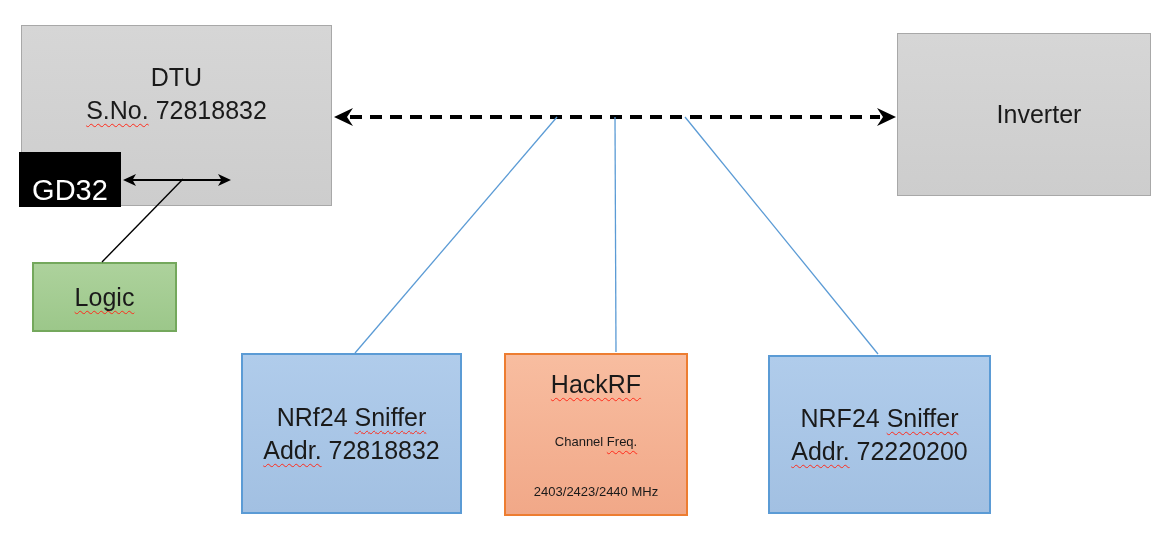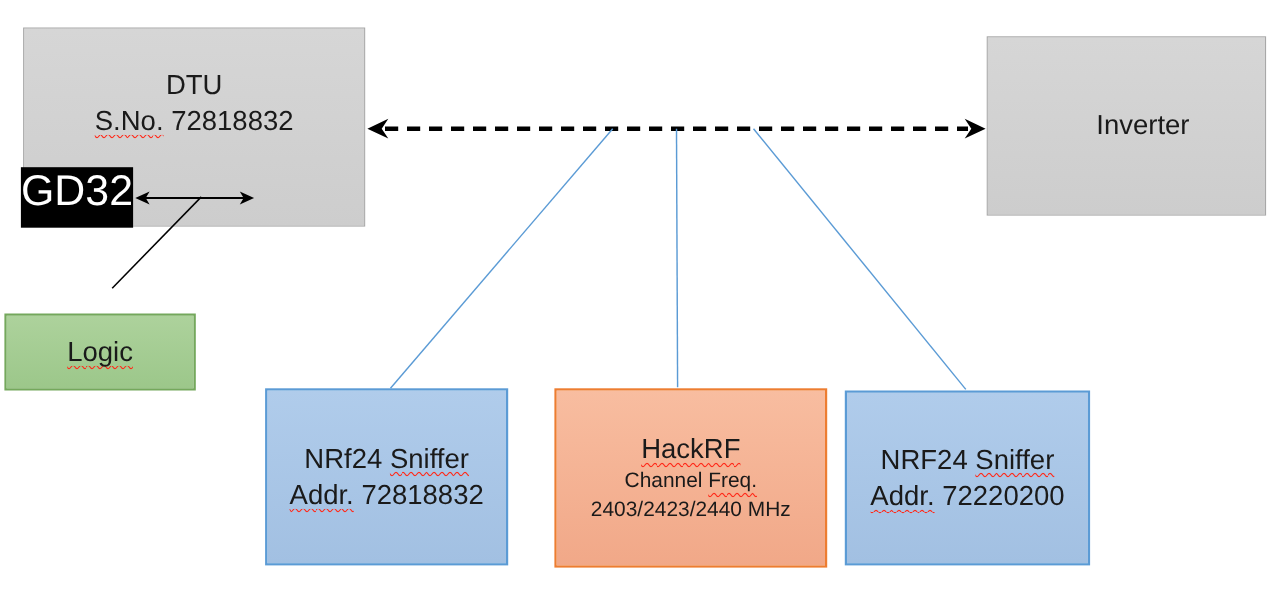--- a/index.html
+++ b/index.html
@@ -28,44 +28,43 @@
     border: 1px solid var(--gray_border, #a8a8a8);
   }
   .dtu      { left: 21px;  top: 25px;  width: 311px; height: 181px; padding-bottom: 44px; }
   .inverter { left: 897px; top: 33px;  width: 254px; height: 163px; padding-left: 30px; }
   .chip {
     position: absolute;
     box-sizing: border-box;
     background: var(--black_fill, #000000);
     color: #ffffff;
     display: flex;
-    align-items: flex-start;
+    align-items: flex-end;
     justify-content: center;
-    font-size: 39px;
+    font-size: 29px;
   }
   .gd32 { left: 19px;  top: 152px; width: 102px; height: 55px; }
   .nrf  { left: 230px; top: 152px; width: 103px; height: 55px; }
   .logic {
-    left: 4px; top: 262px; width: 174px; height: 70px;
+    left: 32px; top: 262px; width: 145px; height: 70px;
     background: linear-gradient(180deg, var(--green_fill_top, #add29c), var(--green_fill_bottom, #9cc78a));
     border: 2px solid var(--green_border, #74a85c);
-    margin-top: 23px;
   }
   .blue {
     background: linear-gradient(180deg, var(--blue_fill_top, #b0cceb), var(--blue_fill_bottom, #a2c0e2));
     border: 2px solid var(--blue_border, #5b9bd5);
   }
   .sniffer-left  { left: 241px; top: 353px; width: 221px; height: 161px; }
   .sniffer-right { left: 768px; top: 355px; width: 223px; height: 159px; }
   .orange {
     background: linear-gradient(180deg, var(--orange_fill_top, #f8bda0), var(--orange_fill_bottom, #f1a888));
     border: 2px solid var(--orange_border, #ed7d31);
   }
-  .hackrf { left: 504px; top: 353px; width: 248px; height: 163px; }
-  .hackrf .small { font-size: 19px; line-height: 1.35; }
+  .hackrf { left: 504px; top: 353px; width: 184px; height: 163px; gap: 32px; }
+  .hackrf .small { font-size: 13px; line-height: 1.35; }
   .sq {
     text-decoration-line: underline;
     text-decoration-style: wavy;
     text-decoration-color: var(--spellcheck_red, #ff2a1a);
     text-decoration-thickness: 1px;
     text-underline-offset: 4px;
     text-decoration-skip-ink: none;
   }
   .overlay {
     position: absolute;

